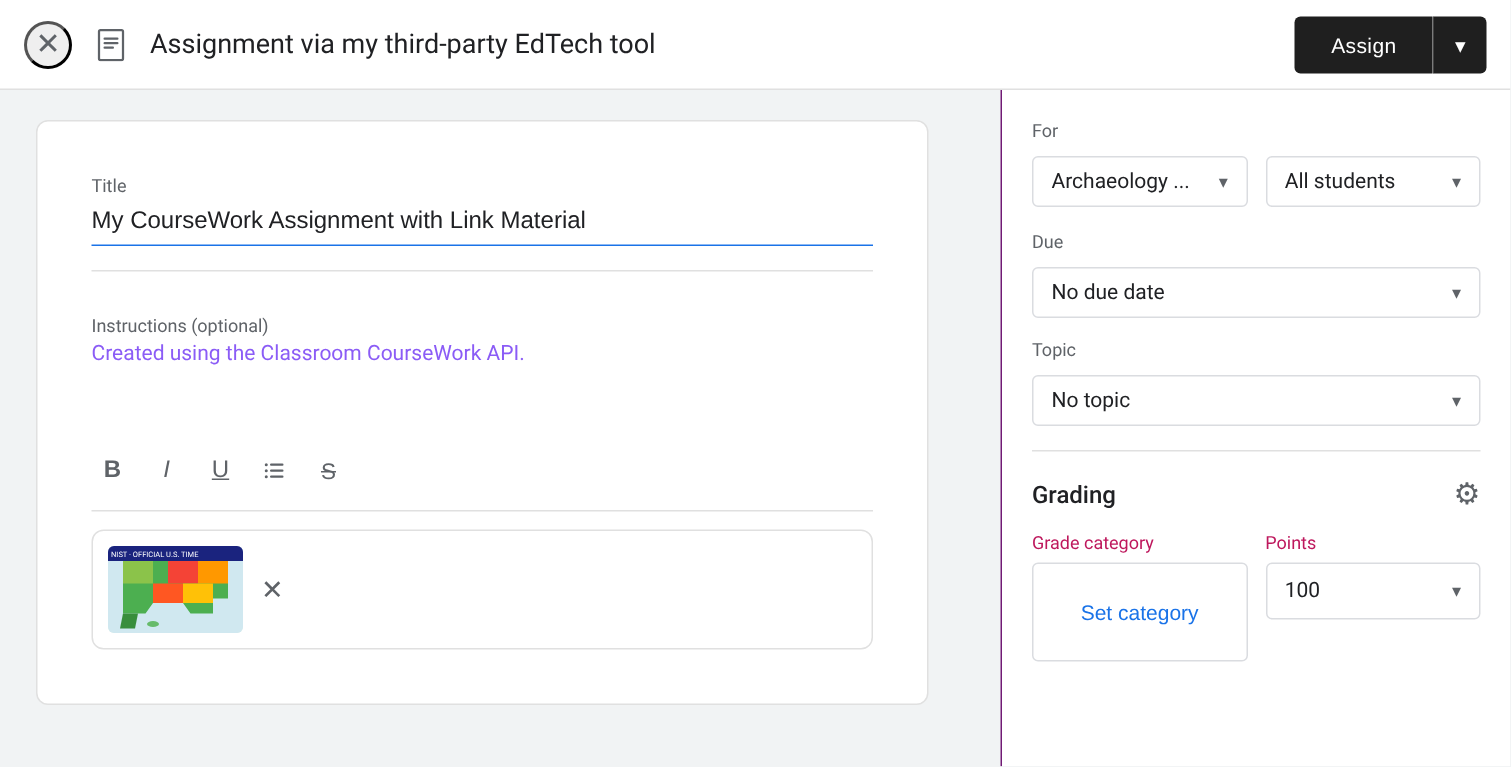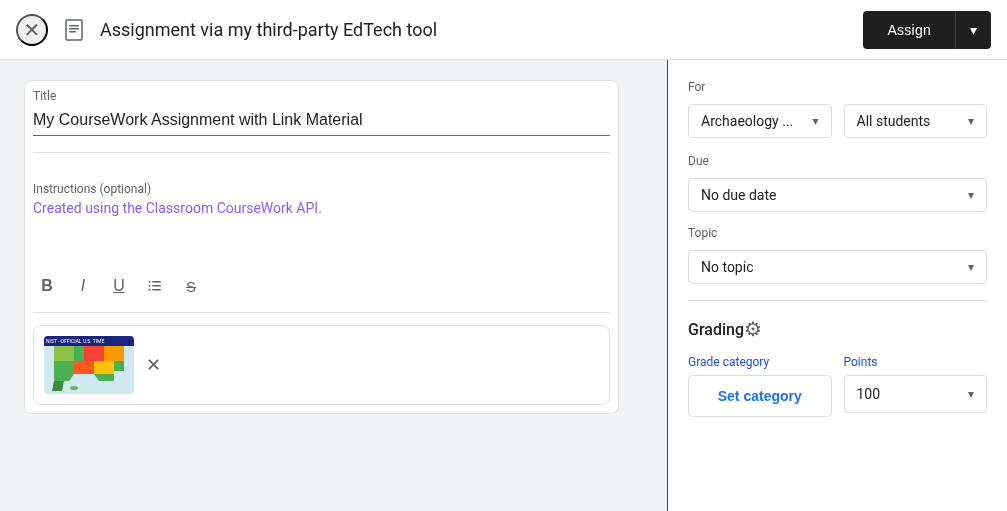--- a/index.html
+++ b/index.html
@@ -93,21 +93,21 @@
       flex: 1;
       padding: 20px 24px;
       overflow-y: auto;
       background: #f1f3f4;
     }
 
     .form-card {
       background: #fff;
       border-radius: 8px;
       border: 1px solid #e0e0e0;
-      padding: 8px;
+      padding: 36px;
       margin-bottom: 12px;
     }
 
     .field-group {
       margin-bottom: 0;
     }
 
     .field-label {
       font-size: 12px;
       color: #5f6368;
@@ -282,20 +282,21 @@
 
     .section-divider {
       border: none;
       border-top: 1px solid #e0e0e0;
       margin: 16px 0;
     }
 
     .grading-header {
       display: flex;
       align-items: center;
+      justify-content: space-between;
       margin-bottom: 14px;
     }
 
     .grading-title {
       font-size: 16px;
       color: #202124;
       font-weight: 500;
     }
 
     .gear-icon {
@@ -309,36 +310,36 @@
       gap: 12px;
       align-items: flex-start;
     }
 
     .grade-col {
       flex: 1;
     }
 
     .grade-col-label {
       font-size: 12px;
-      color: #1d4ed8;
+      color: #be185d;
       margin-bottom: 6px;
       display: block;
     }
 
     .set-category-btn {
       display: flex;
       align-items: center;
       justify-content: center;
       border: 1px solid #dadce0;
       border-radius: 4px;
-      padding: 12px 12px;
+      padding: 24px 12px;
       cursor: pointer;
       font-size: 14px;
       color: #1a73e8;
-      font-weight: 700;
+      font-weight: 400;
       background: #fff;
       width: 100%;
     }
 
     .points-dropdown {
       display: flex;
       align-items: center;
       justify-content: space-between;
       border: 1px solid #dadce0;
       border-radius: 4px;

